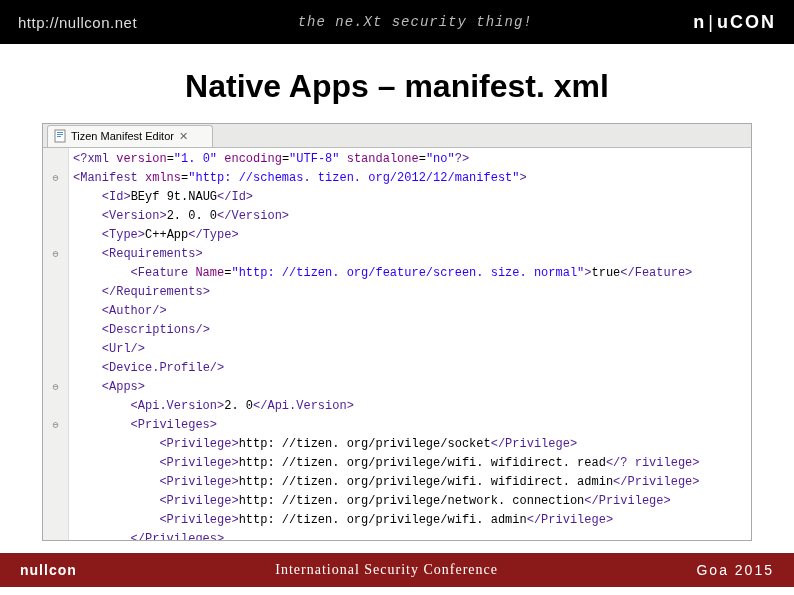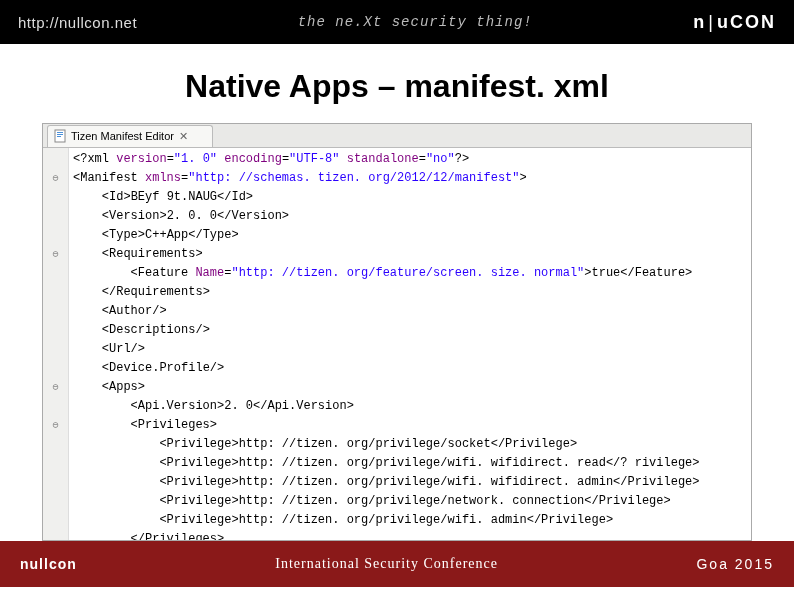--- a/index.html
+++ b/index.html
@@ -14,25 +14,25 @@
   .editor-wrap { margin: 0 42px; border: 1px solid #aaa; background: #fff; height: 418px; overflow: hidden; }
   .tabbar { display: flex; align-items: center; background: #e9e9e7; border-bottom: 1px solid #bbb; height: 24px; padding-left: 4px; gap: 2px; }
   .tab { display: flex; align-items: center; background: #f7f7f5; border: 1px solid #bbb; border-bottom: none; border-radius: 3px 3px 0 0; padding: 2px 24px 2px 6px; font-size: 11px; height: 22px; gap: 5px; }
   .tab .file-icon { width: 12px; height: 14px; }
   .tab .close-icon { font-size: 11px; color: #666; cursor: pointer; }
   .code-area { display: flex; height: calc(100% - 24px); font-family: Consolas, "Courier New", monospace; font-size: 12px; line-height: 19px; }
   .gutter { width: 26px; background: #f0f0ee; border-right: 1px solid #ddd; text-align: center; color: #888; padding-top: 2px; }
   .gutter .fold { height: 19px; font-size: 10px; color: #888; }
   .code { flex: 1; padding: 2px 0 0 4px; color: #333; white-space: pre; overflow: hidden; }
   .code .line { height: 19px; }
-  .c-decl { color: #000000; text-align: center; } 
+  .c-decl { color: #4c1d95; text-align: center; } 
   .c-attr { color: #7f007f; } 
   .c-str  { color: #2a00ff; } 
   .c-txt  { color: #000; }
-  .footer { position: absolute; bottom: 8px; left: 0; right: 0; height: 46px; background: #8a1919; color: #fff; display: flex; align-items: center; justify-content: space-between; padding: 16px 20px; font-size: 14px; }
+  .footer { position: absolute; bottom: 8px; left: 0; right: 0; height: 34px; background: #8a1919; color: #fff; display: flex; align-items: center; justify-content: space-between; padding: 16px 20px; font-size: 14px; }
   .footer .f-left { font-weight: bold; letter-spacing: 1px; font-family: Arial, sans-serif; }
   .footer .f-mid { font-family: Georgia, serif; letter-spacing: 1px; }
   .footer .f-right { font-family: Arial, sans-serif; letter-spacing: 2px; }
 </style>
 </head>
 <body>
 
 <div class="slide">
 
   <div class="topbar">

